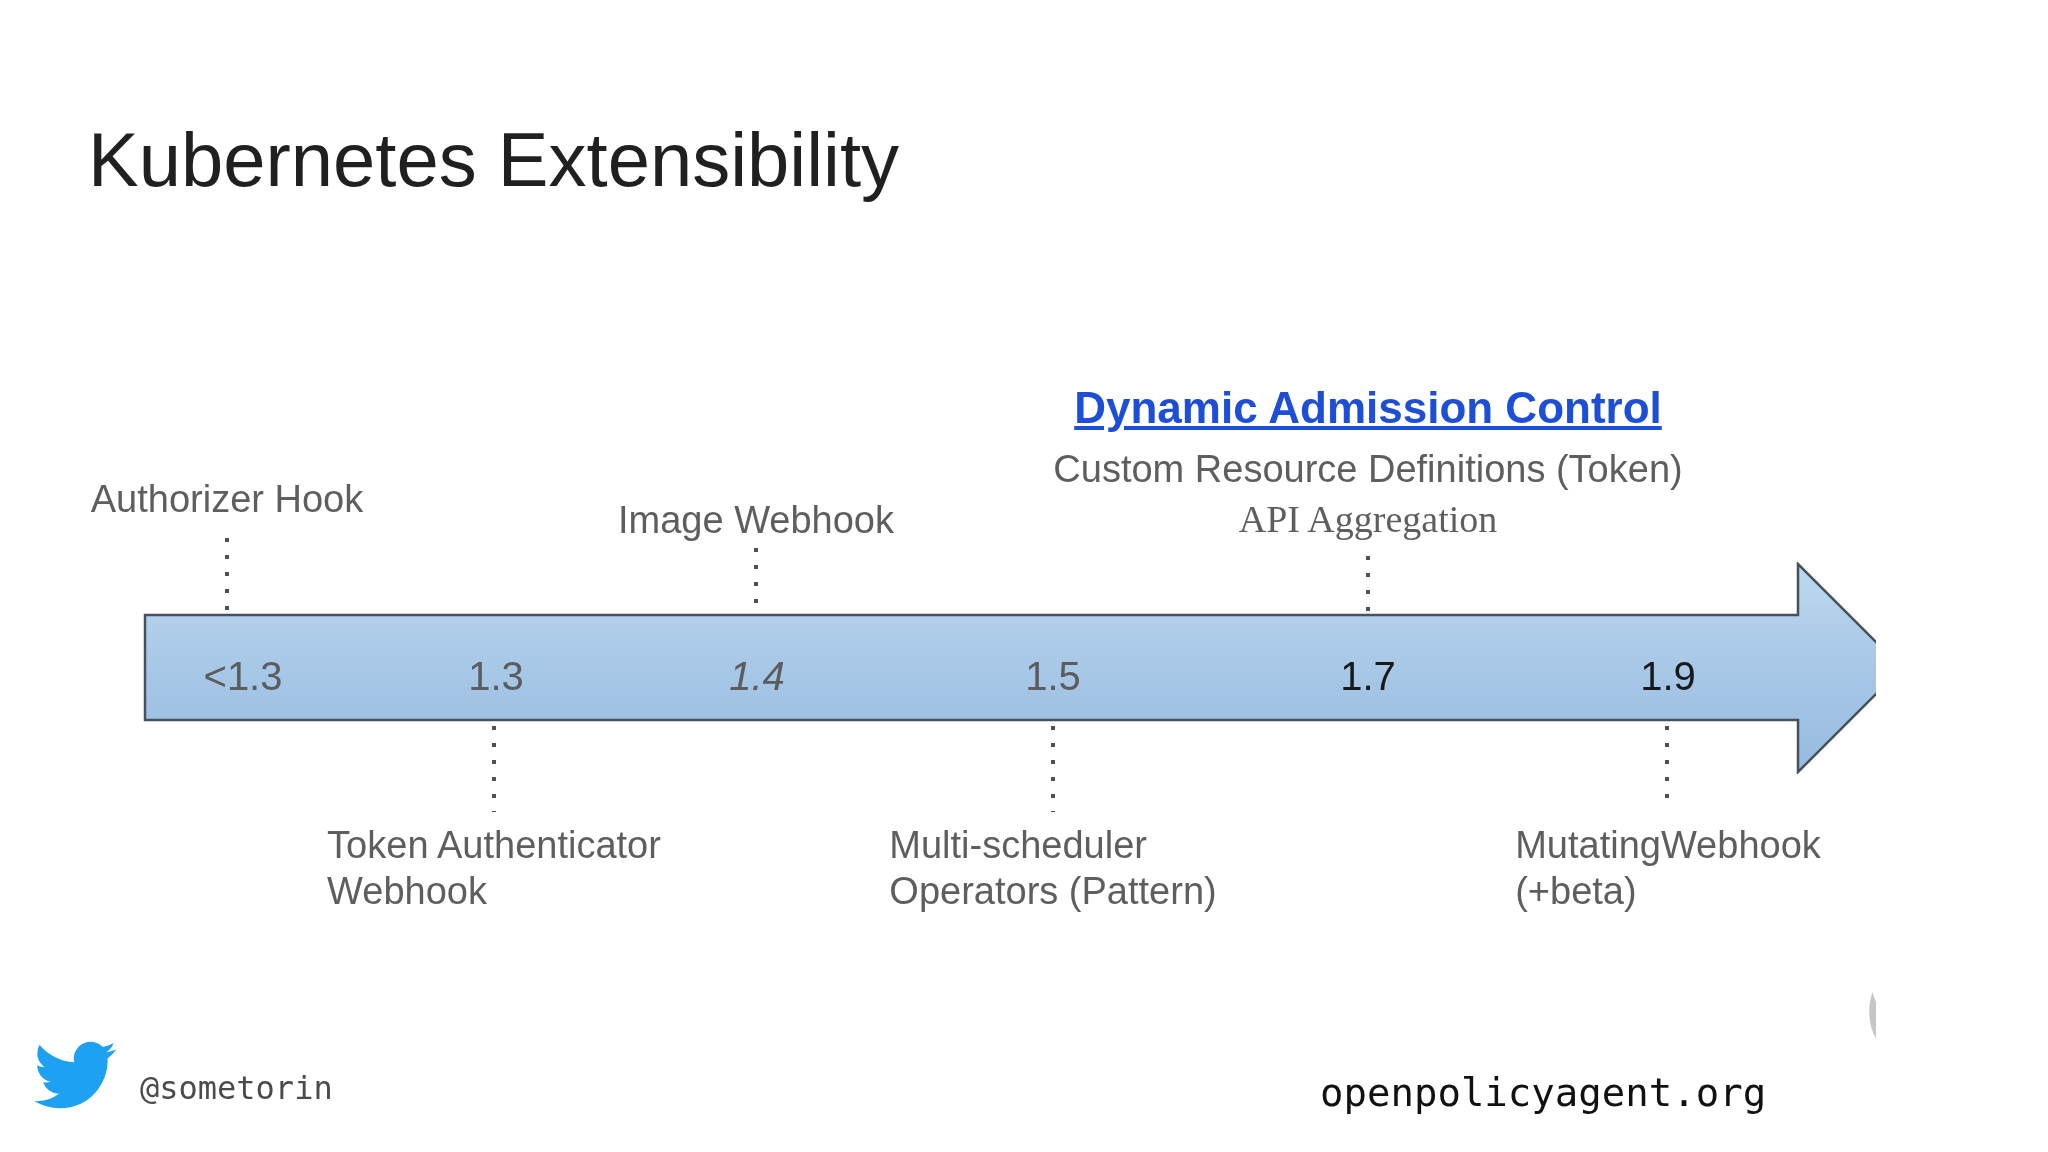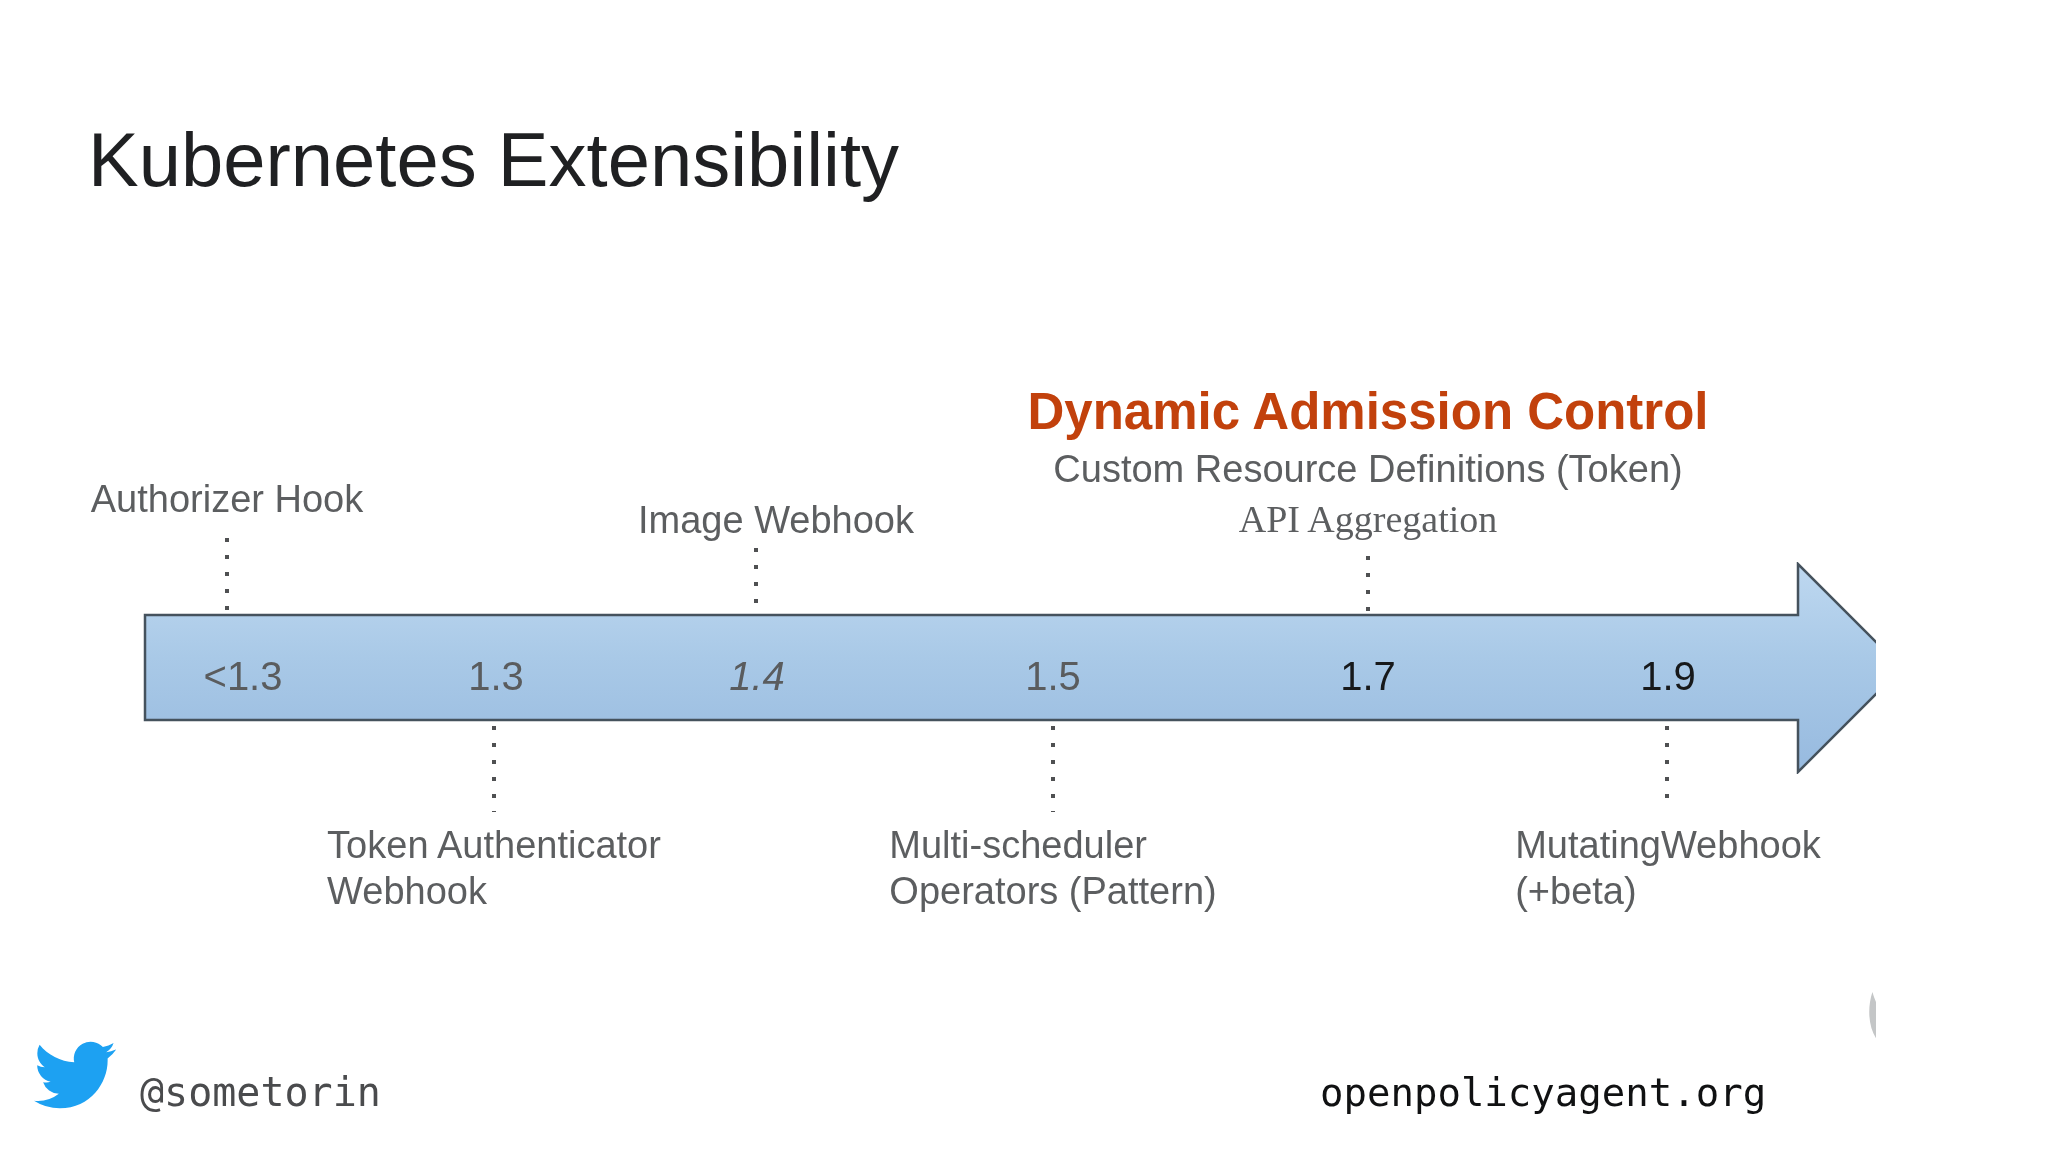--- a/index.html
+++ b/index.html
@@ -8,23 +8,23 @@
     font-family:"Liberation Sans", sans-serif;color:#202124;
   }
   .page-title{
     position:absolute;left:88px;top:122px;font-size:76px;font-weight:400;
     letter-spacing:0px;color:#1f2022;white-space:nowrap;line-height:1;
   }
   
   .ann{position:absolute;transform:translateX(-50%);white-space:nowrap;
        font-size:38px;color:#5c5e60;line-height:1;text-align:center;}
   .ann-authorizer{left:227px;top:480px;}
-  .ann-image{left:776px;top:501px;}
+  .ann-image{left:756px;top:501px;}
   .dac-title{position:absolute;left:1368px;top:386px;transform:translateX(-50%);
-       font-size:51px;font-weight:700;color:#c2410c;white-space:nowrap;line-height:1;}
+       font-size:44px;font-weight:700;color:#1d4ed8;white-space:nowrap;line-height:1;text-decoration:underline;}
   .dac-sub1{left:1368px;top:450px;}
   .dac-sub2{left:1368px;top:500px;font-family:Liberation Serif, serif;}
   
   .ann-below{position:absolute;top:822px;transform:translateX(-50%);
        font-size:38px;color:#5c5e60;line-height:46px;white-space:nowrap;}
   .ann-token{left:494px;}
   .ann-multi{left:1053px;}
   .ann-mutating{left:1668px;}
   
   .dots{position:absolute;width:4px;
@@ -39,21 +39,21 @@
   .arrow-svg{position:absolute;left:143px;top:562px;}
   
   .ver{position:absolute;top:648px;transform:translateX(-50%);font-size:40px;
        line-height:40px;color:#5a5c5e;white-space:nowrap;margin-top:8px;}
   .ver-dark{color:#17191b;}
   .ver-0{left:243px;} .ver-1{left:496px;} .ver-2{left:757px;font-style:italic;}
   .ver-3{left:1053px;} .ver-4{left:1368px;} .ver-5{left:1668px;}
   
   .twitter-icon{position:absolute;left:34px;top:1034px;width:82px;height:82px;}
   .handle{position:absolute;left:140px;top:1072px;font-family:"DejaVu Sans Mono", monospace;
-        font-size:40px;color:#4a4b4d;line-height:1;white-space:nowrap;}
+        font-size:32px;color:#4a4b4d;line-height:1;white-space:nowrap;}
   .website{position:absolute;left:1320px;top:1073px;font-family:"DejaVu Sans Mono", monospace;
         font-size:39px;color:#101112;line-height:1;white-space:nowrap;}
   .opa-logo{position:absolute;left:1862px;top:988px;width:110px;height:118px;}
 </style>
 </head>
 <body>
 
 <div class="slide">
 
   <div class="page-title">Kubernetes Extensibility</div>

